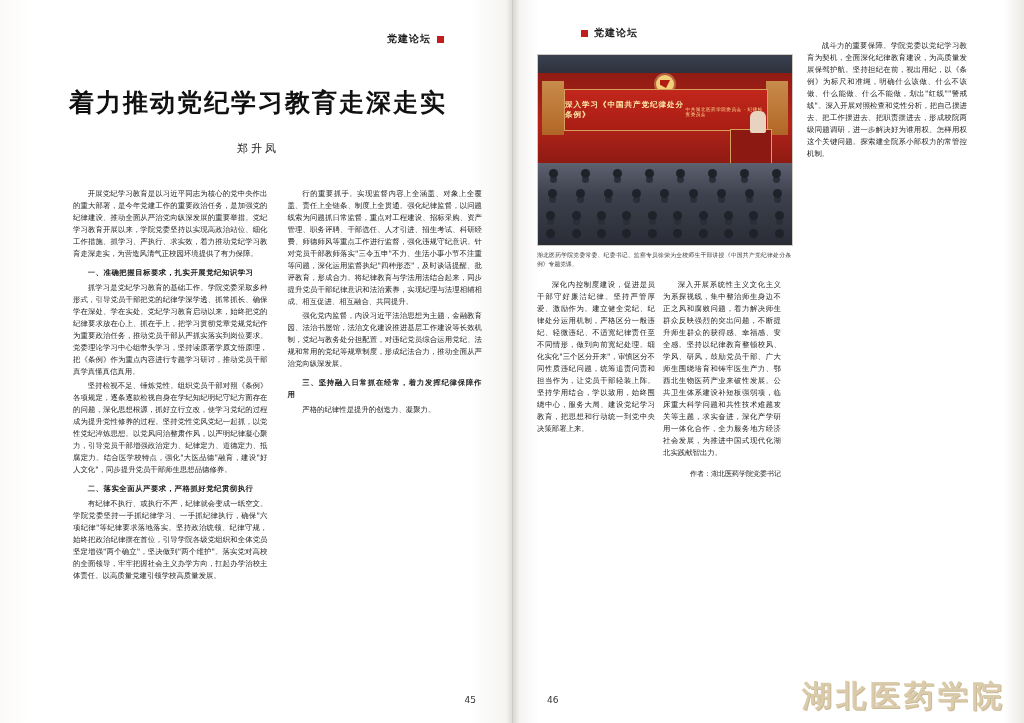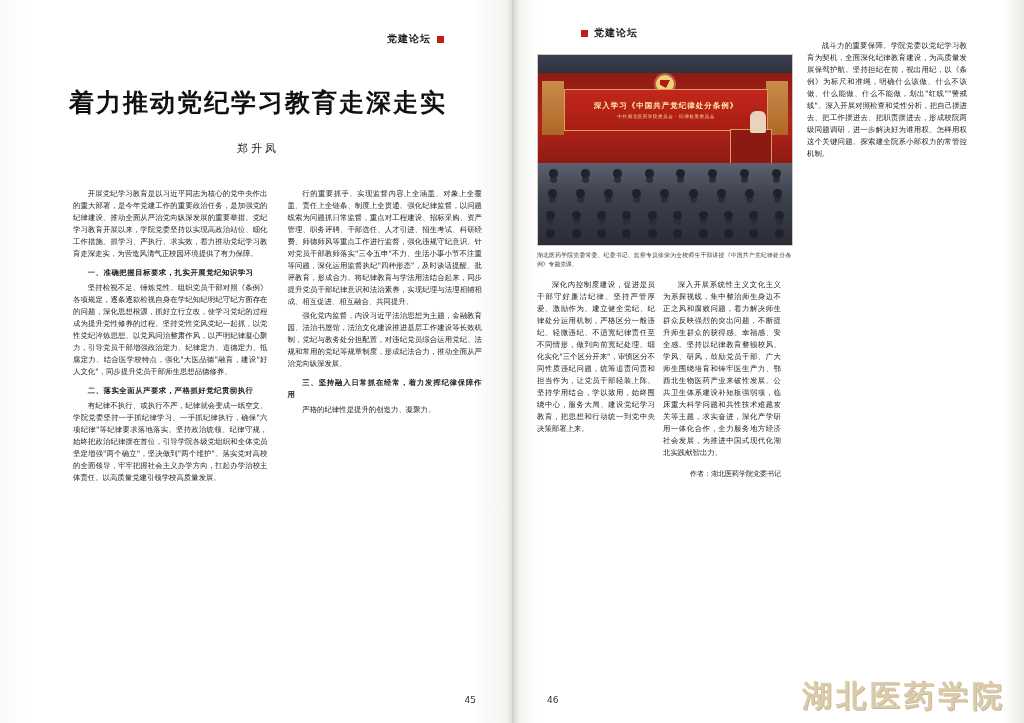--- a/index.html
+++ b/index.html
@@ -147,21 +147,21 @@
   }
   .fig-stage {
     position: absolute; left: 0; top: 18px; width: 100%; height: 92px;
     background: linear-gradient(to bottom, #8f1b14, #b3241a 55%, #8c1a12);
   }
   .fig-banner {
     position: absolute;
     left: 26px; top: 34px; width: 202px; height: 40px;
     background: linear-gradient(to bottom,#c2271c,#a81d14);
     border: 1px solid #d8a05a;
-    display: flex; flex-direction: column; align-items: center; justify-content: center;
+    display: flex; flex-direction: row; align-items: center; justify-content: center;
   }
   .fig-banner .l1 { color: #ffe9a8; font-size: 7.5px; font-weight: bold; letter-spacing: 1px; }
   .fig-banner .l2 { color: #ffd98f; font-size: 4.6px; margin-top: 3px; letter-spacing: 0.5px; }
   .fig-emblem {
     position: absolute; left: 118px; top: 20px; width: 18px; height: 18px;
     background: #f2d07a; border-radius: 50%;
     box-shadow: 0 0 0 2px rgba(255,220,140,0.35);
   }
   .fig-emblem:after {
     content: "";
@@ -253,20 +253,21 @@
       <span class="redsq"></span>
     </div>
 
     <div class="article-title">着力推动党纪学习教育走深走实</div>
     <div class="byline">郑升凤</div>
 
     <div class="cols">
       <div class="col">
         <p>开展党纪学习教育是以习近平同志为核心的党中央作出的重大部署，是今年党建工作的重要政治任务，是加强党的纪律建设、推动全面从严治党向纵深发展的重要举措。党纪学习教育开展以来，学院党委坚持以实现高政治站位、细化工作措施、抓学习、严执行、求实效，着力推动党纪学习教育走深走实，为营造风清气正校园环境提供了有力保障。</p>
         <p class="sec">一、准确把握目标要求，扎实开展党纪知识学习</p>
+        <p>抓学习是党纪学习教育的基础工作。学院党委采取多种形式，引导党员干部把党的纪律学深学透、抓常抓长、确保学在深处、学在实处。党纪学习教育启动以来，始终把党的纪律要求放在心上、抓在手上，把学习贯彻党章党规党纪作为重要政治任务，推动党员干部从严抓实落实到岗位要求。党委理论学习中心组带头学习，坚持读原著学原文悟原理，把《条例》作为重点内容进行专题学习研讨，推动党员干部真学真懂真信真用。</p>
         <p>坚持检视不足、锤炼党性。组织党员干部对照《条例》各项规定，逐条逐款检视自身在学纪知纪明纪守纪方面存在的问题，深化思想根源，抓好立行立改，使学习党纪的过程成为提升党性修养的过程。坚持党性党风党纪一起抓，以党性党纪淬炼思想。以党风问治整肃作风，以严明纪律凝心聚力，引导党员干部增强政治定力、纪律定力、道德定力、抵腐定力。结合医学校特点，强化"大医品德"融育，建设"好人文化"，同步提升党员干部师生思想品德修养。</p>
         <p class="sec">二、落实全面从严要求，严格抓好党纪贯彻执行</p>
         <p>有纪律不执行、或执行不严，纪律就会变成一纸空文。学院党委坚持一手抓纪律学习、一手抓纪律执行，确保"六项纪律"等纪律要求落地落实。坚持政治统领、纪律守规，始终把政治纪律摆在首位，引导学院各级党组织和全体党员坚定增强"两个确立"，坚决做到"两个维护"。落实党对高校的全面领导，牢牢把握社会主义办学方向，扛起办学治校主体责任。以高质量党建引领学校高质量发展。</p>
       </div>
       <div class="col">
         <p>行的重要抓手。实现监督内容上全涵盖、对象上全覆盖、责任上全链条、制度上全贯通。强化纪律监督，以问题线索为问题抓日常监督，重点对工程建设、招标采购、资产管理、职务评聘、干部选任、人才引进、招生考试、科研经费、师德师风等重点工作进行监督，强化违规守纪意识。针对党员干部教师落实"三令五申"不力、生活小事小节不注重等问题，深化运用监督执纪"四种形态"，及时谈话提醒、批评教育，形成合力。将纪律教育与学法用法结合起来，同步提升党员干部纪律意识和法治素养，实现纪理与法理相辅相成、相互促进、相互融合、共同提升。</p>
         <p>强化党内监督，内设习近平法治思想为主题，金融教育园、法治书屋馆，法治文化建设推进基层工作建设等长效机制，党纪与教务处分担配置，对违纪党员综合运用党纪、法规和常用的党纪等规章制度，形成纪法合力，推动全面从严治党向纵深发展。</p>
         <p class="sec">三、坚持融入日常抓在经常，着力发挥纪律保障作用</p>
         <p>严格的纪律性是提升的创造力、凝聚力。</p>
       </div>

